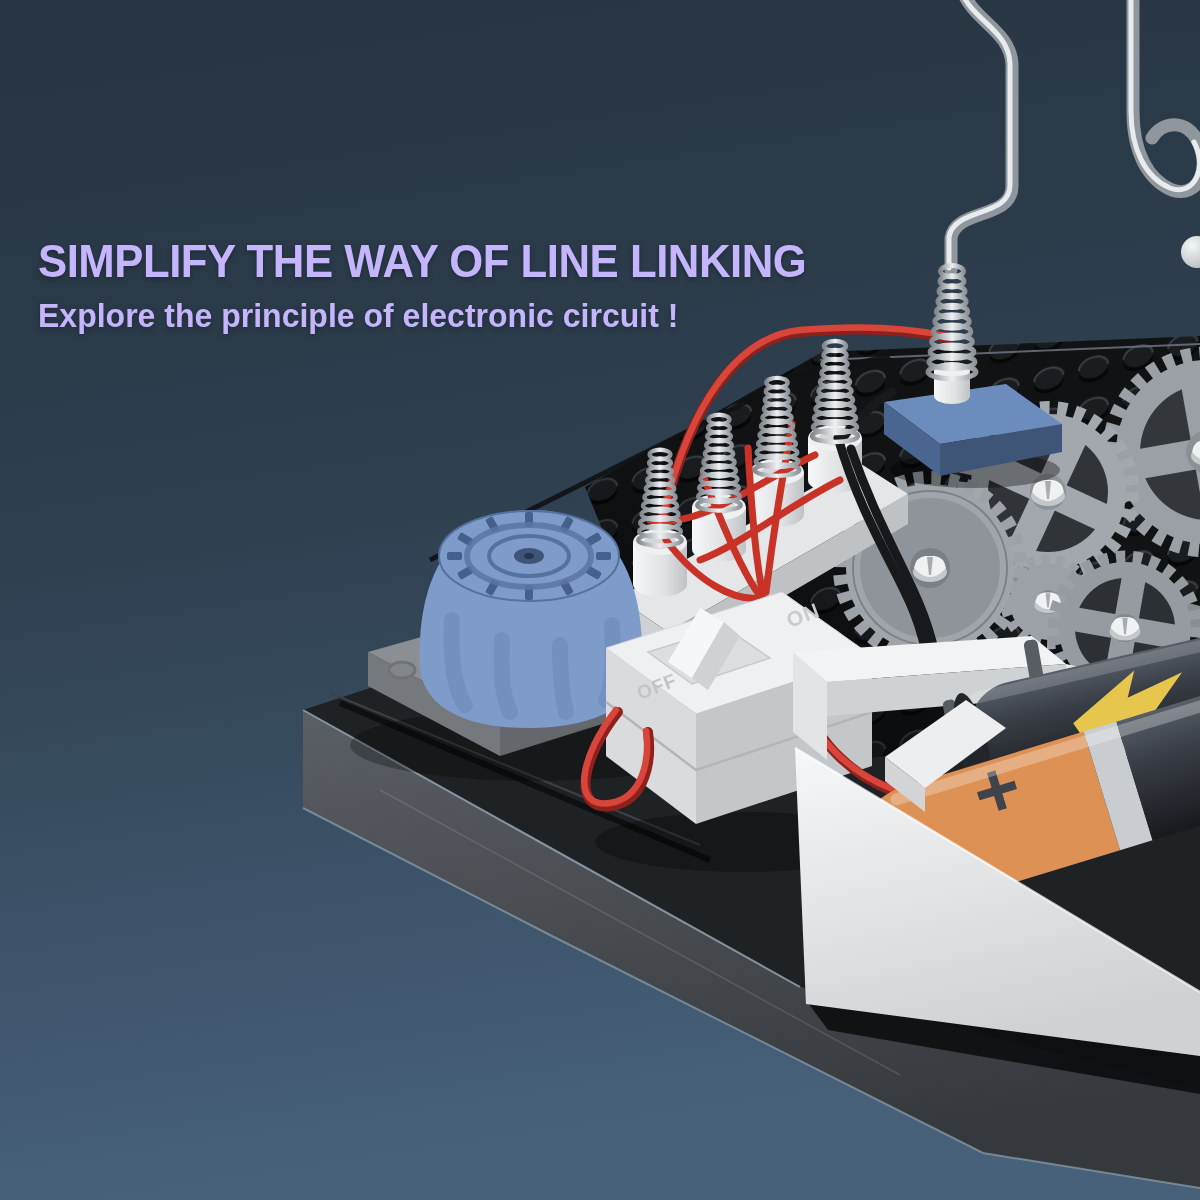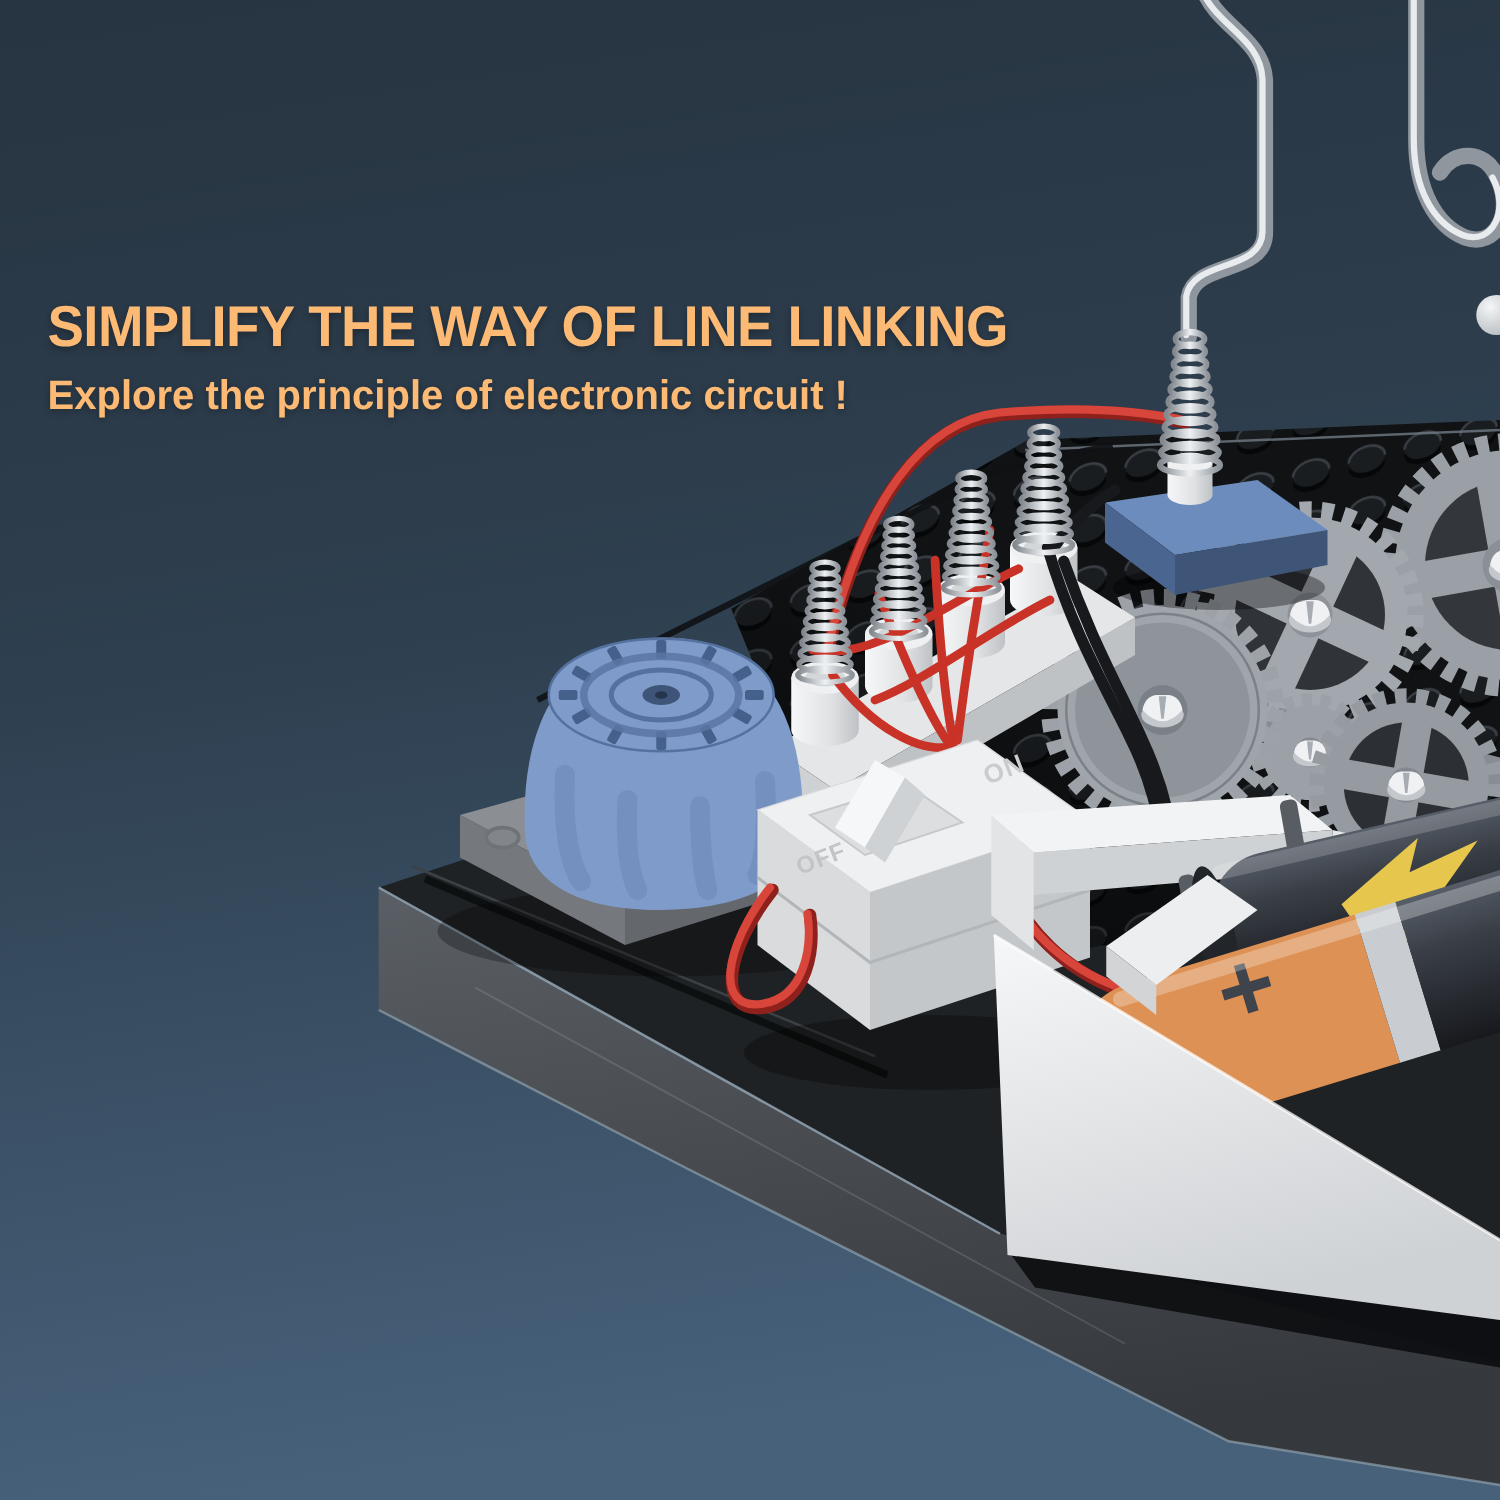--- a/index.html
+++ b/index.html
@@ -1,19 +1,19 @@
 <!DOCTYPE html>
 <html><head>
 <meta charset="utf-8">
 <style>
   html,body{margin:0;padding:0;background:#273441;}
   .stage{position:relative;width:1200px;height:1200px;overflow:hidden;
          font-family:"Liberation Sans",sans-serif;}
   .stage svg{position:absolute;left:0;top:0;}
-  .headline{position:absolute;left:38px;top:234px;color:#fdba74;z-index:5;
+  .headline{position:absolute;left:38px;top:234px;color:#c4b5fd;z-index:5;
             text-shadow:0 2px 6px rgba(0,0,0,.30);}
   .headline .title{font-size:46px;font-weight:700;letter-spacing:-.5px;
                    transform:scaleX(.95);transform-origin:left top;white-space:nowrap;}
   .headline .subtitle{font-size:33px;font-weight:700;margin-top:9px;
                       transform:scaleX(.97);transform-origin:left top;white-space:nowrap;}
   .eng{font-weight:700;letter-spacing:1px;}
 </style>
 </head>
 <body>
 

